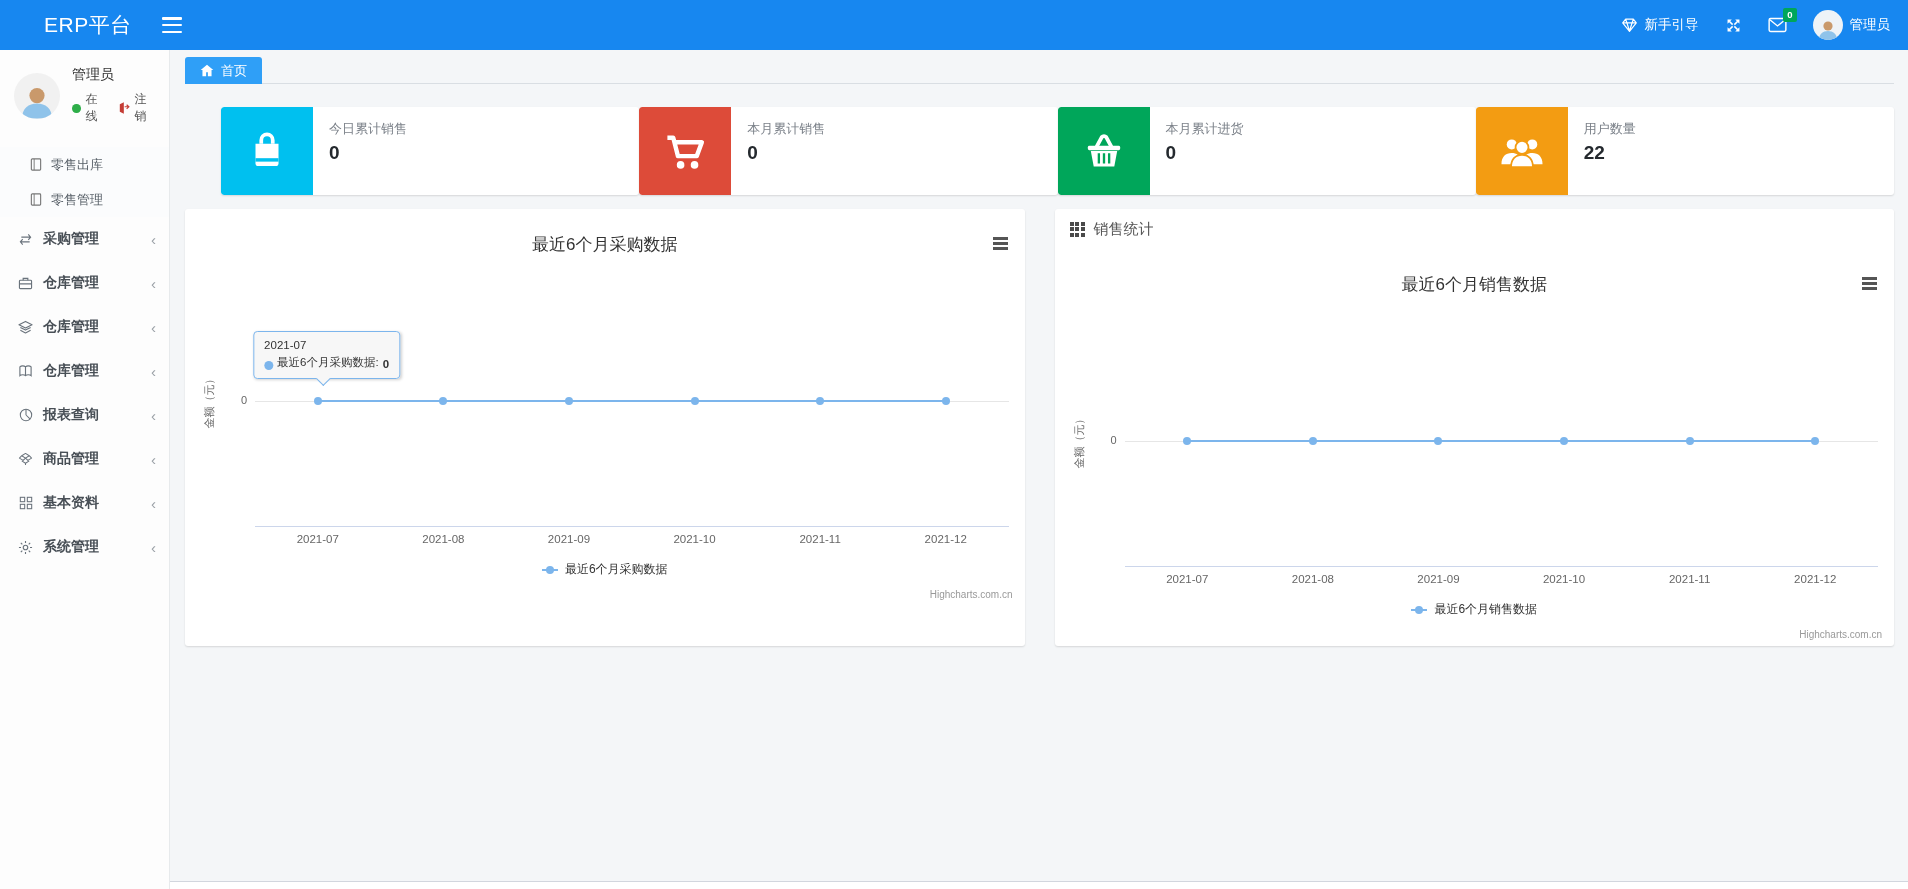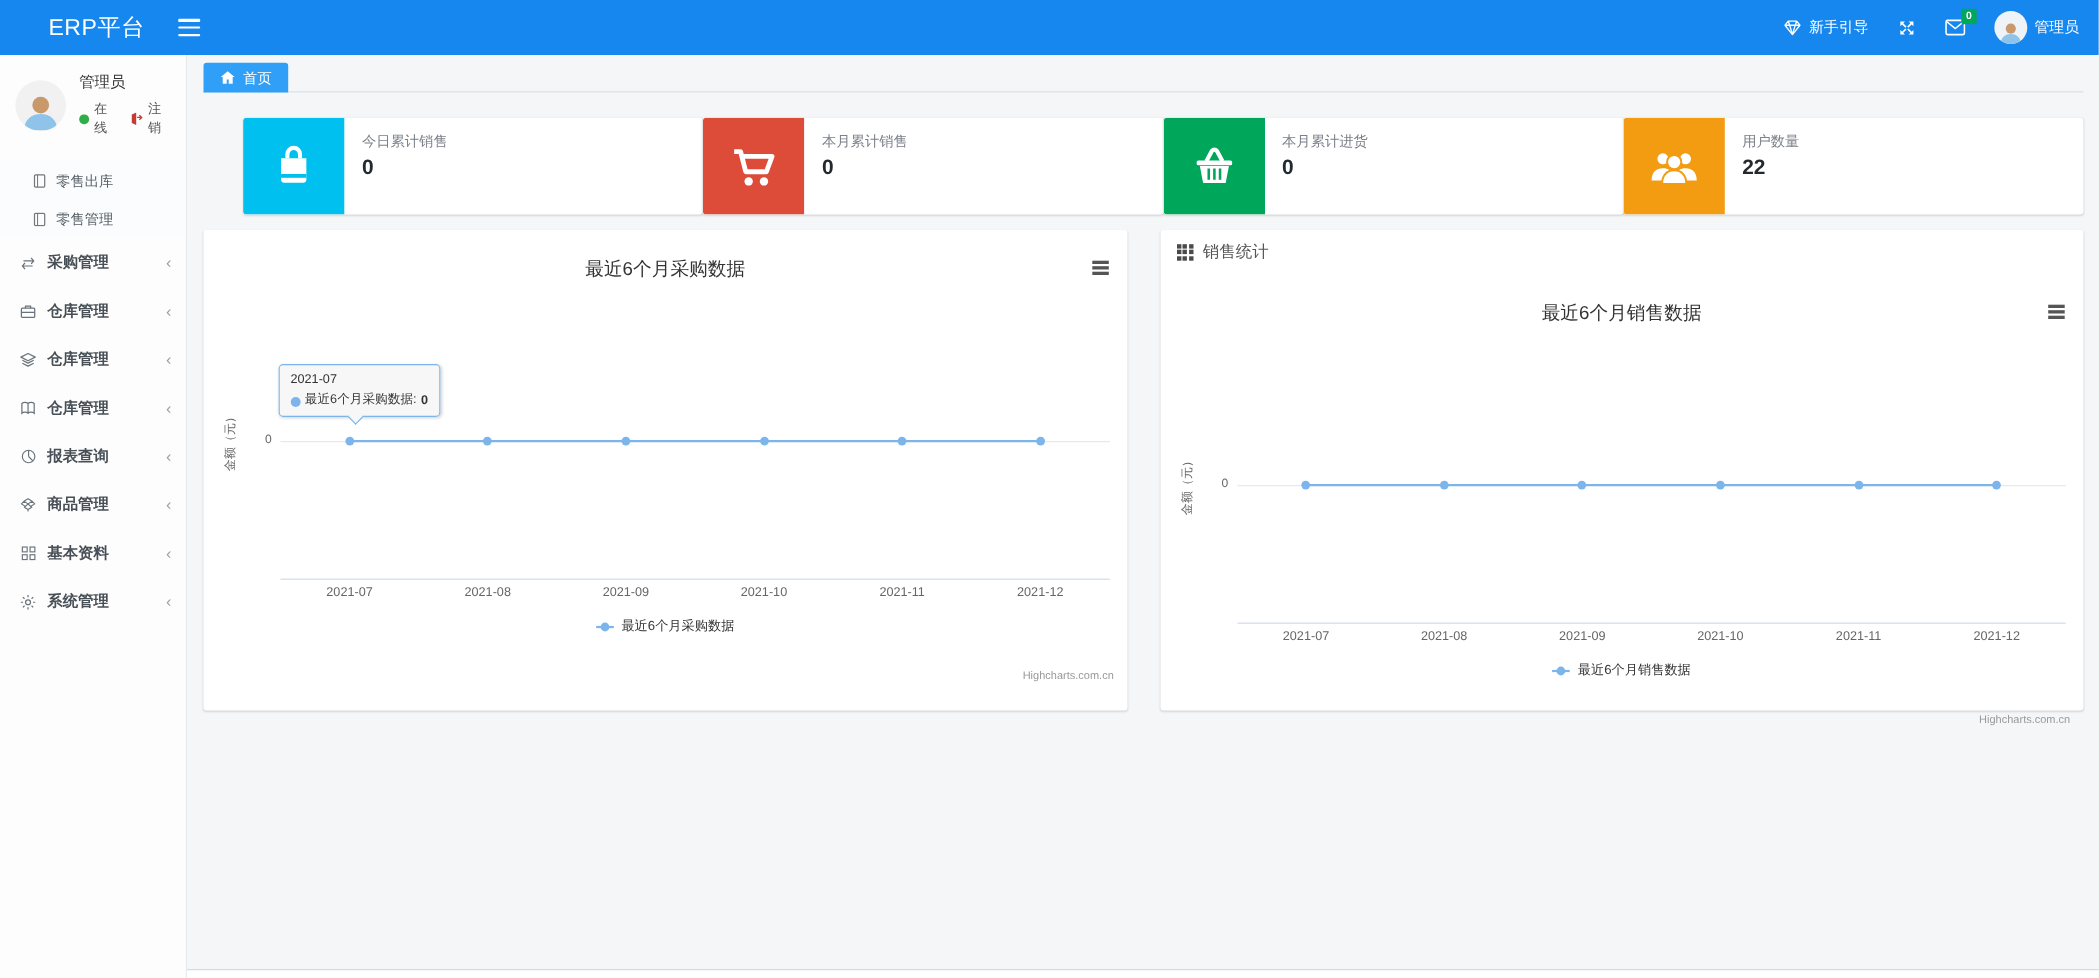--- a/index.html
+++ b/index.html
@@ -65,21 +65,21 @@
   .series-line { position:absolute; left:8.333%; right:8.333%; top:131px; height:2px; background:#7cb5ec; }
   .pt { position:absolute; width:8px; height:8px; border-radius:50%; background:#7cb5ec; top:128px; transform:translateX(-50%); cursor:pointer; }
   .ytick { position:absolute; left:-42px; width:34px; top:125px; text-align:right; font-size:11px; color:#666; }
   .ytitle { position:absolute; left:-46px; top:132px; transform:translate(-50%,-50%) rotate(-90deg); white-space:nowrap; font-size:11px; color:#666; }
   .xlabels { position:absolute; left:70px; right:16px; top:324px; height:14px; }
   .xlabels span { position:absolute; transform:translateX(-50%); font-size:11.5px; color:#666; white-space:nowrap; }
   .hc-legend { position:absolute; left:0; right:0; top:352px; display:flex; align-items:center; justify-content:center; gap:7px; font-size:12px; color:#333; cursor:pointer; }
   .legend-marker { position:relative; width:16px; height:8px; }
   .legend-marker .lm-line { position:absolute; left:0; right:0; top:3px; height:2px; background:#7cb5ec; }
   .legend-marker .lm-dot { position:absolute; left:4px; top:0; width:8px; height:8px; border-radius:50%; background:#7cb5ec; }
-  .hc-credits { position:absolute; right:12px; top:400px; font-size:10px; color:#999; }
+  .hc-credits { position:absolute; right:12px; top:380px; font-size:10px; color:#999; }
 
   
   .hc-tooltip { position:absolute; left:8.333%; top:62px; transform:translateX(-44%); background:rgba(247,247,247,.96); border:1px solid #7cb5ec; border-radius:4px; padding:7px 10px 8px; font-size:11.5px; color:#333; box-shadow:1px 1px 3px rgba(0,0,0,.18); white-space:nowrap; z-index:3; }
   .hc-tooltip .tt-row { margin-top:4px; display:flex; align-items:flex-end; gap:4px; }
   .tt-dot { width:9px; height:9px; border-radius:50%; background:#7cb5ec; display:inline-block; }
   .tt-arrow { position:absolute; left:44%; bottom:-6px; width:10px; height:10px; background:#f7f7f7; border-right:1px solid #7cb5ec; border-bottom:1px solid #7cb5ec; transform:rotate(45deg); }
 
   .main-footer { position:absolute; left:0; right:0; bottom:0; height:8px; background:#fff; border-top:1px solid #d2d6de; }
 
   svg { display:block; }

